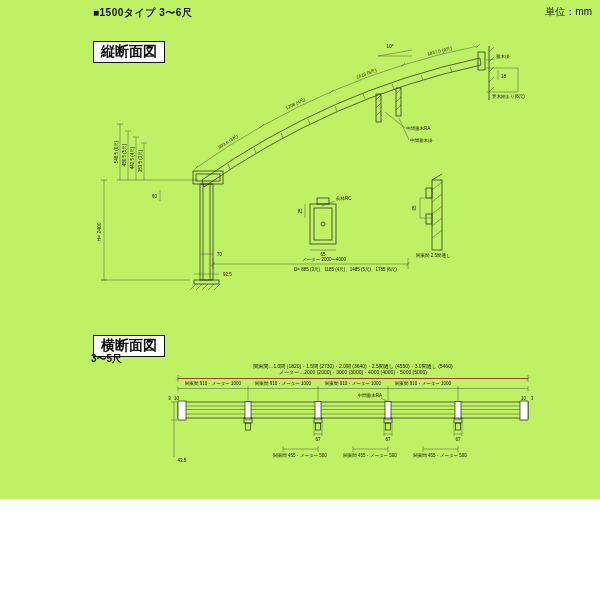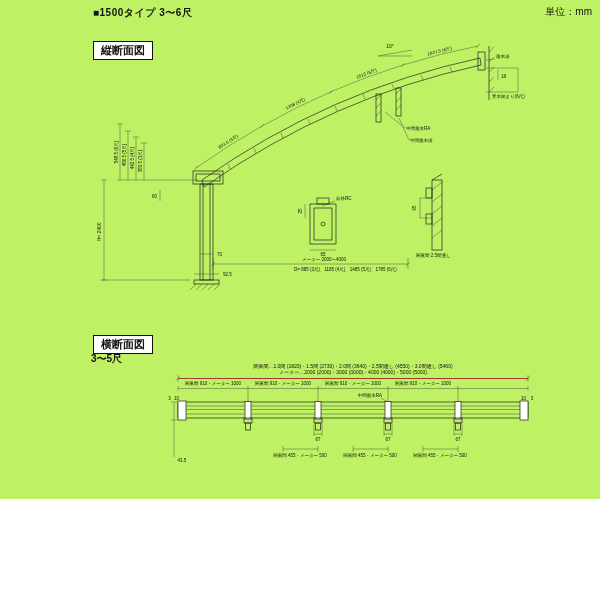--- a/index.html
+++ b/index.html
@@ -1,21 +1,21 @@
 <!DOCTYPE html>
 <html><head>
 <meta charset="utf-8">
 <style>
   html,body{margin:0;padding:0;background:#fff;}
   #page{position:relative;width:600px;height:499px;background:#bef264;overflow:hidden;
         font-family:"Liberation Sans","DejaVu Sans",sans-serif;color:#111;}
   .abs{position:absolute;}
   .title{font-size:10px;font-weight:bold;letter-spacing:.5px;}
   .unit{font-size:10px;}
-  .secbox{border:1.2px solid #111;font-size:11px;font-weight:bold;padding:1px 7px;background:#fff;}
+  .secbox{border:1.2px solid #111;font-size:14px;font-weight:bold;padding:1px 7px;background:#fff;}
   .sizelab{font-size:10px;font-weight:bold;}
   svg{position:absolute;overflow:visible;}
   svg text{fill:#111;stroke:none;font-family:"Liberation Sans","DejaVu Sans",sans-serif;}
   .t45{font-size:4.5px;}
   .t5{font-size:5px;}
   .dw{stroke:#222;stroke-width:.7;fill:none;}
   .dwf{stroke:#222;stroke-width:.7;fill:#fff;}
   .dm{stroke:#444;stroke-width:.45;fill:none;}
   .hz{stroke:#222;stroke-width:.4;fill:none;}
   .red{stroke:#a03c2c;stroke-width:1;fill:none;}

